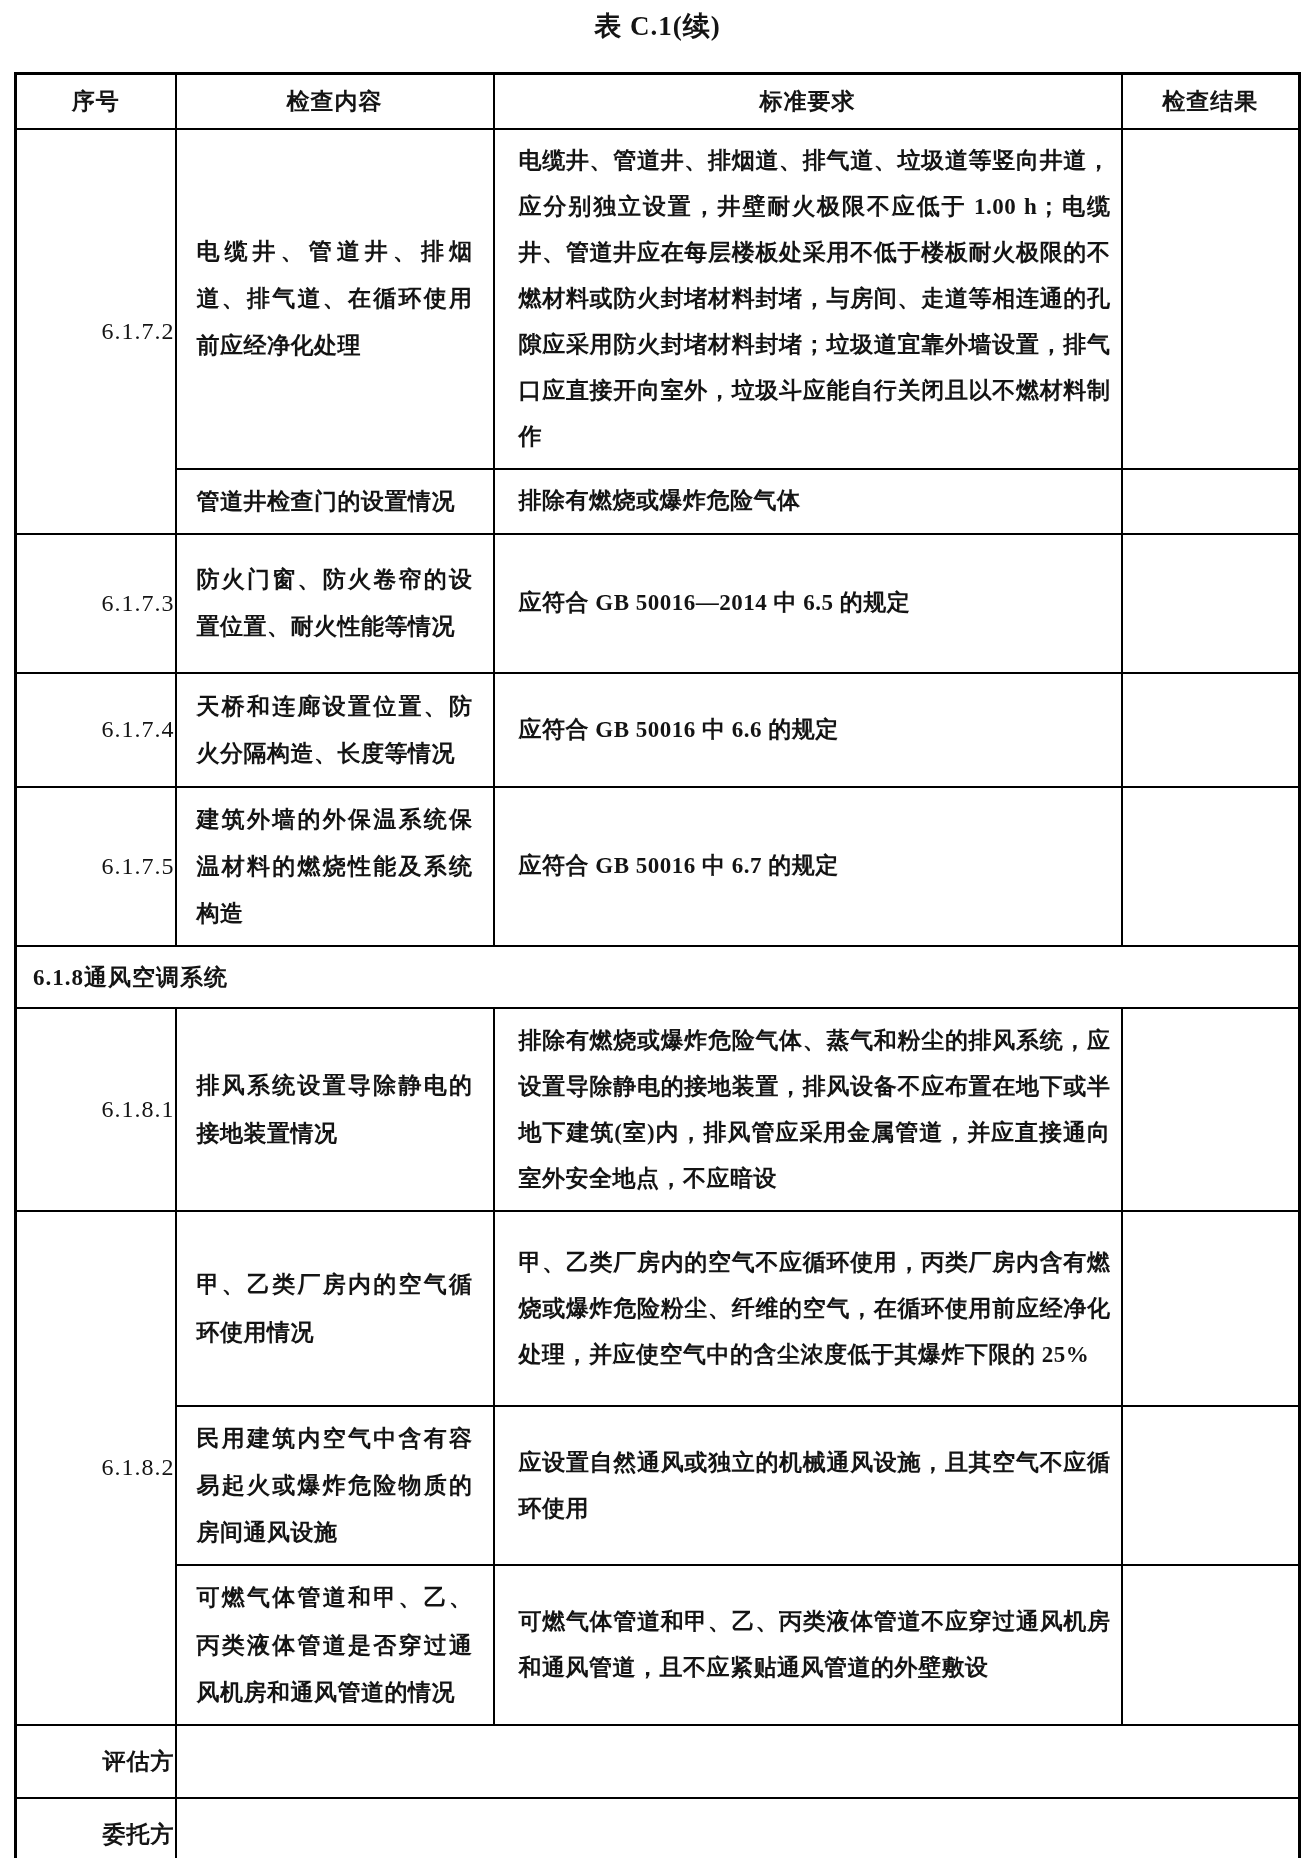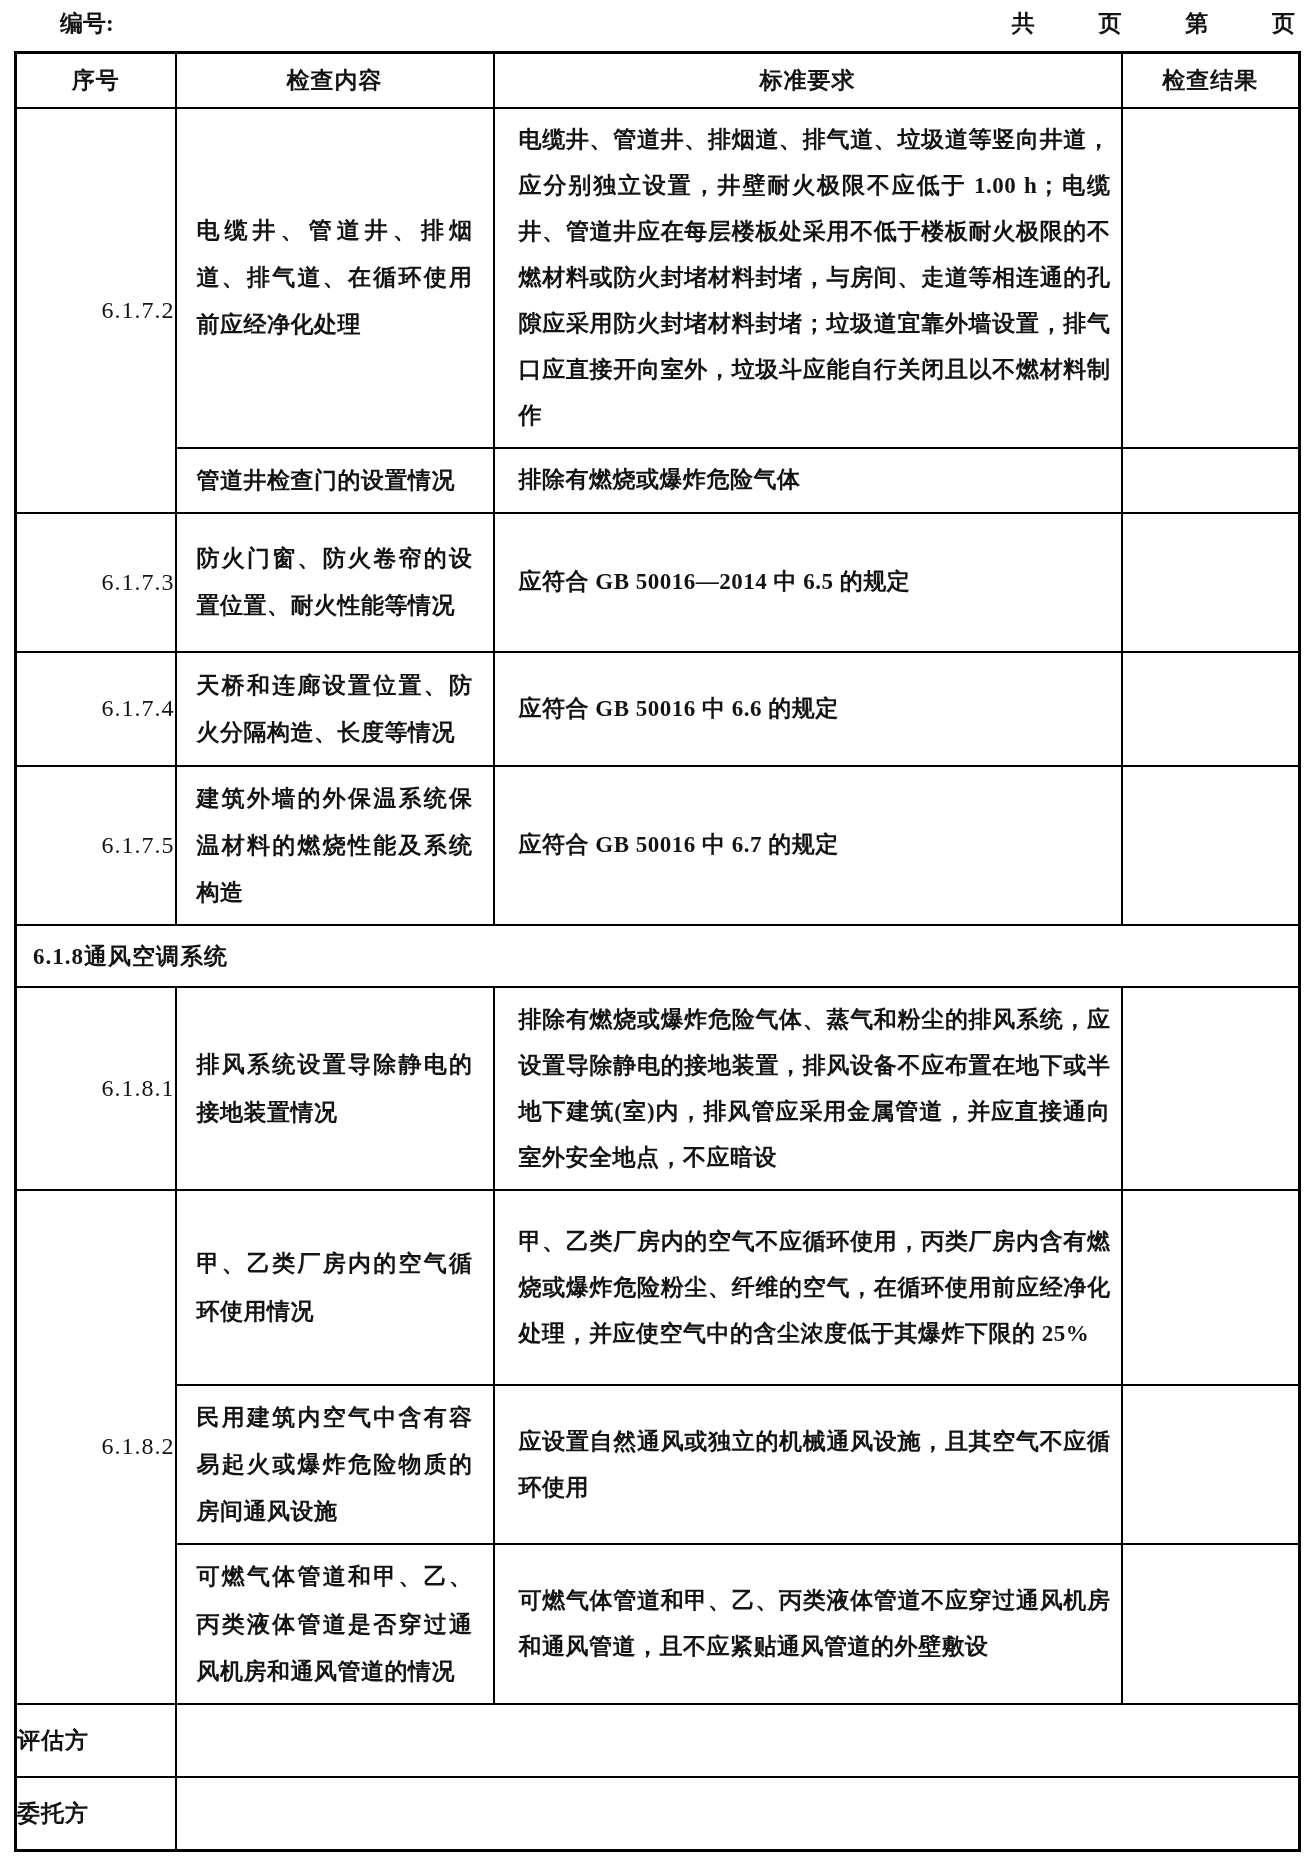--- a/index.html
+++ b/index.html
@@ -74,40 +74,32 @@
     line-height: 2.0;
     text-align: justify;
     letter-spacing: 0.5px;
   }
   td.section-cell {
     padding-left: 16px;
     letter-spacing: 1px;
   }
   td.section-cell .section-label { }
   td.footer-label {
-    text-align: left;
+    text-align: right;
     letter-spacing: 1px;
     font-family: Liberation Mono, monospace;
   }
 </style>
 </head>
 <body>
 
 <div class="page">
 
+  <div class="doc-title">表 C.1(续)</div>
 
-  <div class="meta-row">
-    <span>编号:</span>
-    <span class="page-info">
-      <span>共</span>
-      <span>页</span>
-      <span>第</span>
-      <span>页</span>
-    </span>
-  </div>
 
   <table class="checklist">
     <colgroup>
       <col class="c-id">
         <col class="c-cont">
         <col class="c-req">
         <col class="c-result">
     </colgroup>
     <thead>
       <tr>

